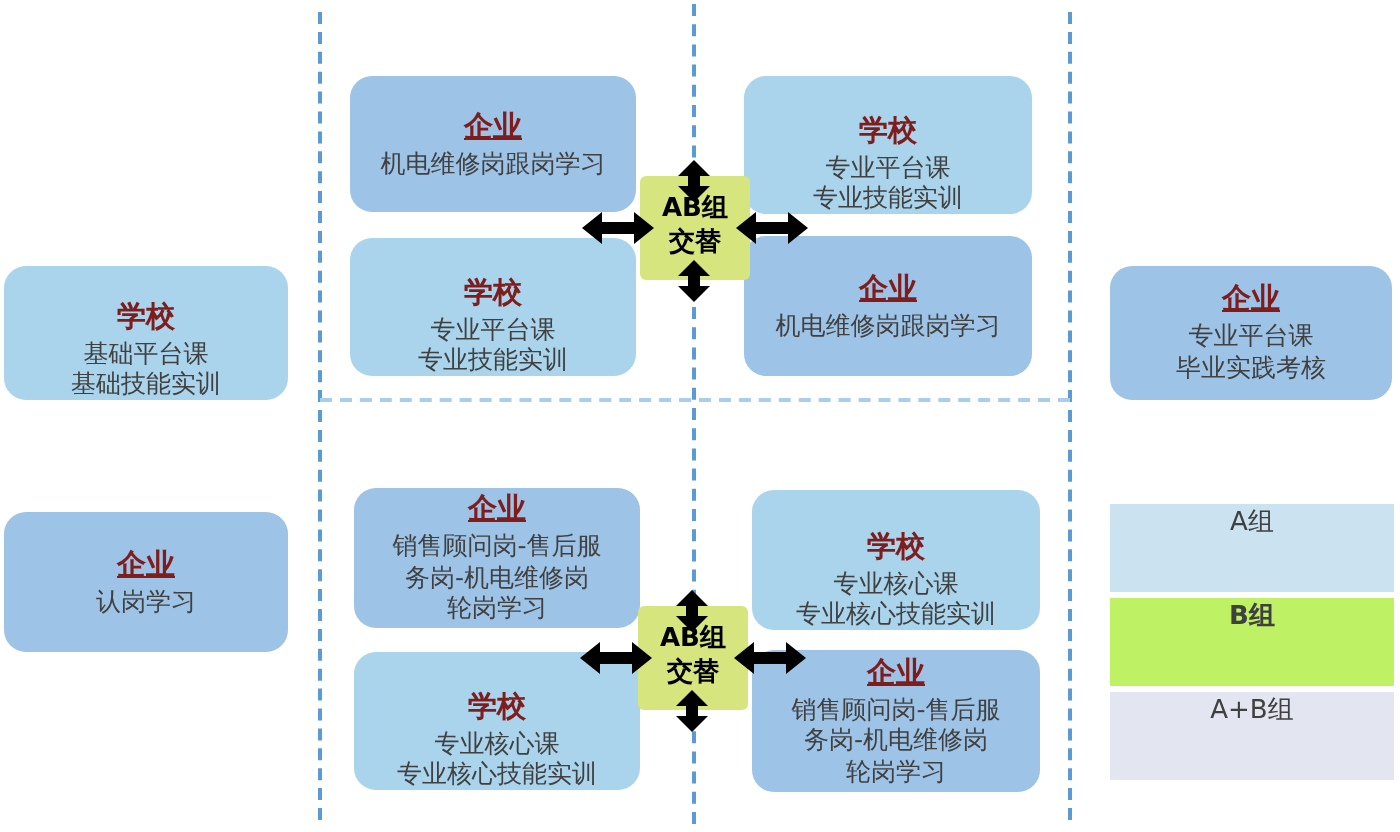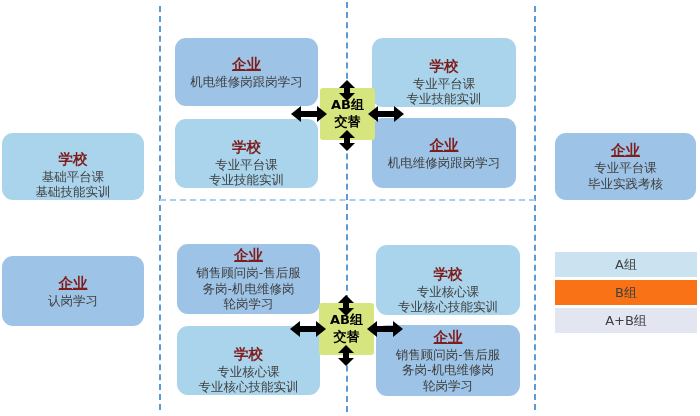--- a/index.html
+++ b/index.html
@@ -23,26 +23,26 @@
   
   .connector{
     position:absolute;background:#D7E57E;border-radius:3px;z-index:4;
     display:flex;flex-direction:column;align-items:center;justify-content:center;
     color:#000000;font-weight:bold;font-size:13px;line-height:1.3;text-align:center;
   }
   .arrow{position:absolute;z-index:5;}
   
   .legend{position:absolute;left:555px;top:252px;width:142px;z-index:2;}
   .legend-row{
-    width:142px;height:25px;margin-bottom:3px;
-    display:flex;align-items:center;justify-content:center;
+    width:142px;height:44px;margin-bottom:3px;
+    display:flex;justify-content:center;
     font-size:13px;color:#404040;
   }
   .legend-a{background:#CBE3F0;}
-  .legend-b{background:#f97316;}
+  .legend-b{background:#bef264;font-weight:bold;}
   .legend-ab{background:#E3E5F1;}
 </style>
 </head>
 <body>
 
 <div id="canvas">
 
   <div class="vline" style="left:159px"></div>
   <div class="vline" style="left:346px;top:2px;height:410px"></div>
   <div class="vline" style="left:534px"></div>

